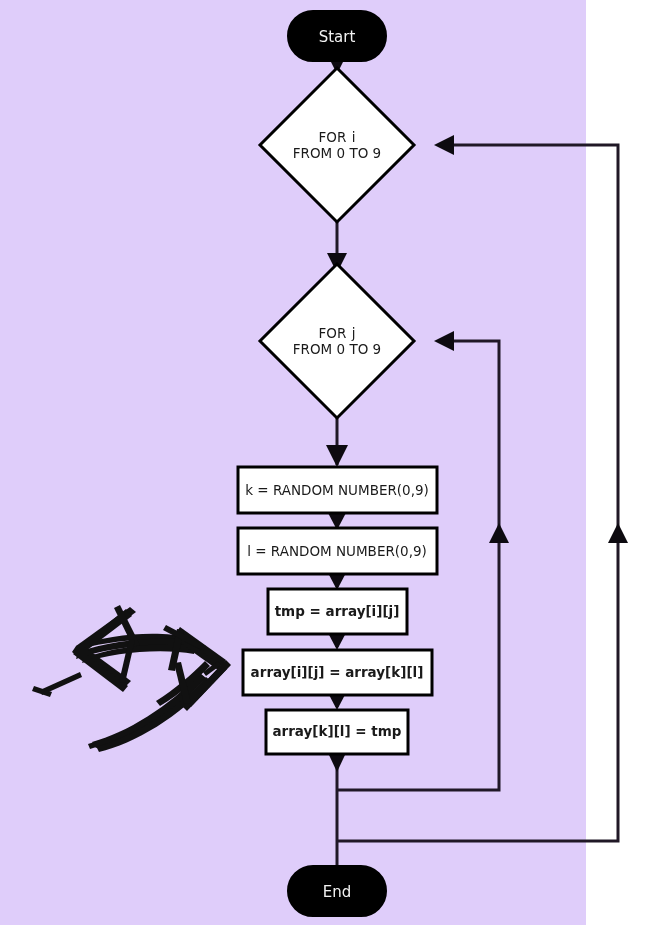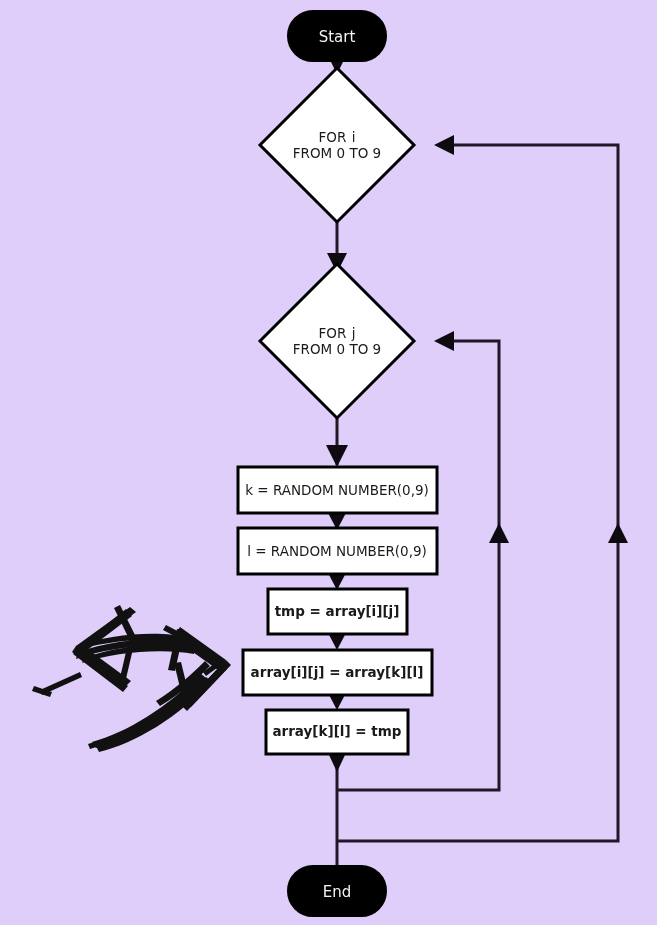--- a/index.html
+++ b/index.html
@@ -7,21 +7,21 @@
     padding: 0;
   }
   body {
     width: 657px;
     height: 925px;
     overflow: hidden;
     font-family: "DejaVu Sans", sans-serif;
   }
   #flowchart-root {
     position: relative;
-    width: 657px;
+    width: 586px;
     height: 925px;
     background: #dfcdfa;
   }
   svg#chart {
     display: block;
     width: 657px;
     height: 925px;
   }
   .shape-fill {
     fill: #ffffff;

